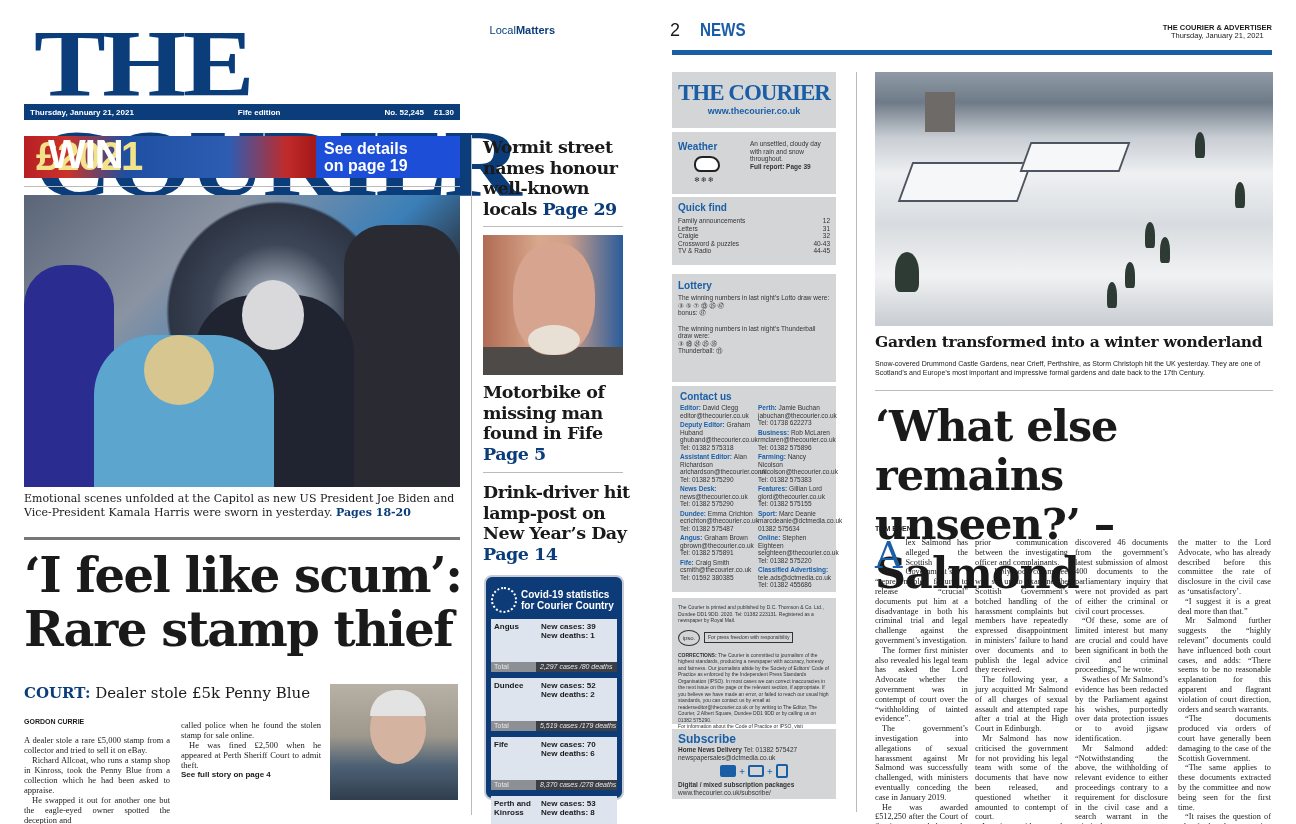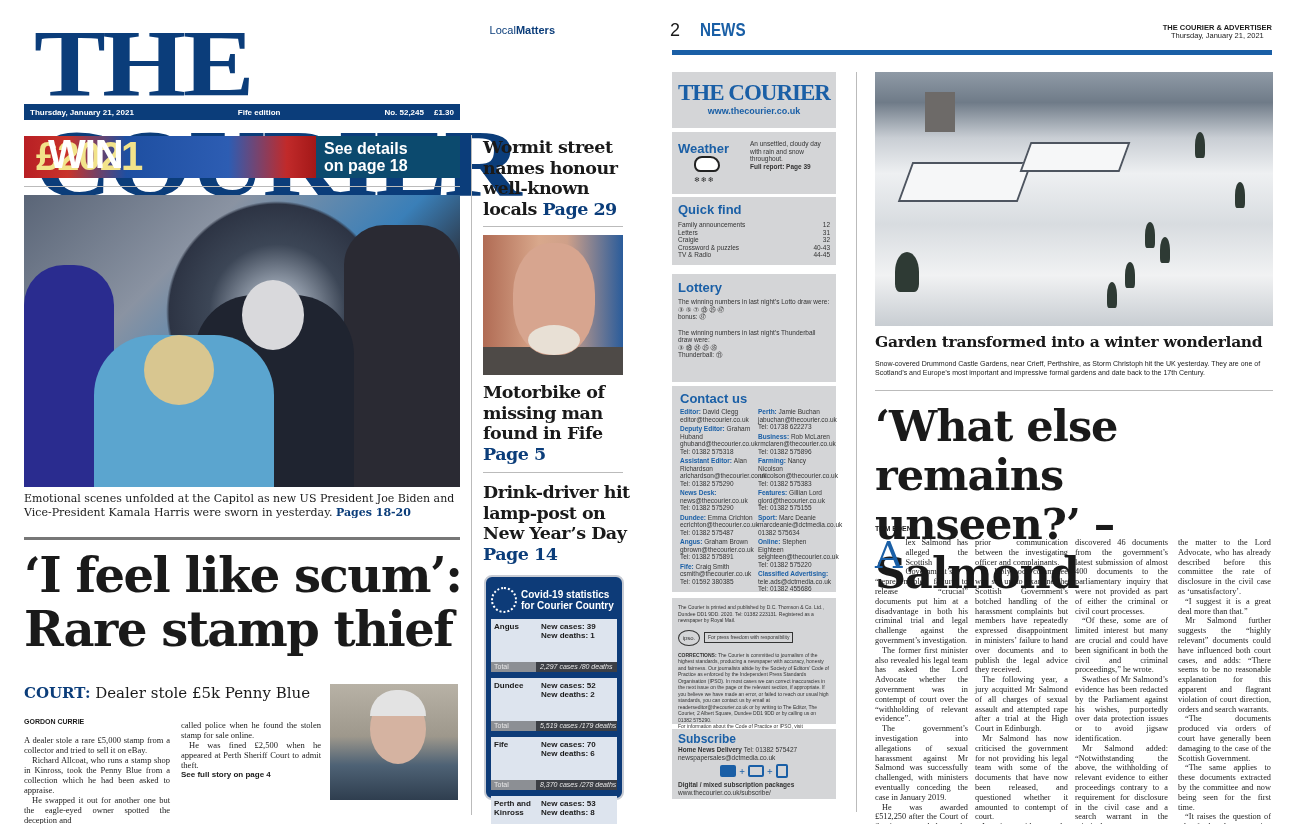--- a/index.html
+++ b/index.html
@@ -10,21 +10,21 @@
 #masthead{left:30px;top:20px;width:585px;height:84px}
 #masthead .title{position:absolute;left:4px;top:-6px;font-family:"Liberation Serif",serif;font-weight:bold;font-size:96px;letter-spacing:-3px;color:#0b3d7a;line-height:100px;transform:scaleX(1.12);transform-origin:left}
 #masthead .lm{position:absolute;right:60px;top:4px;font-size:11px;color:#0b3d7a;font-family:"Liberation Sans",sans-serif}
 #masthead .lm b{font-weight:bold}
 #datebar{left:24px;top:104px;width:436px;height:16px;background:#0b3d7a;color:#fff;font-family:"Liberation Sans",sans-serif;font-weight:bold;font-size:8px;display:flex;align-items:center;justify-content:space-between;padding:0 6px}
 #datebar .sp{display:flex;gap:10px}
 #win{left:24px;top:136px;width:436px;height:42px;display:flex}
 #win .l{width:292px;height:100%;background:linear-gradient(90deg,#b81f24 0%,#c9332b 15%,#1e4fa1 35%,#2d5db3 70%,#c12a2a 90%,#a31818 100%);position:relative;overflow:hidden}
 #win .l span{position:absolute;left:12px;top:-2px;font-family:"Liberation Sans",sans-serif;font-weight:bold;font-size:40px;color:#fff;letter-spacing:-1px}
 #win .l span em{font-style:normal;color:#f2e38a}
-#win .r{flex:1;background:#0c4a6e;color:#fff;font-family:"Liberation Sans",sans-serif;font-weight:bold;font-size:16px;line-height:17px;padding:4px 8px}
+#win .r{flex:1;background:#1d4ed8;color:#fff;font-family:"Liberation Sans",sans-serif;font-weight:bold;font-size:16px;line-height:17px;padding:4px 8px}
 #hr1{left:24px;top:186px;width:436px;height:1px;background:#bbb}
 #mainphoto{left:24px;top:195px;width:436px;height:292px;background:radial-gradient(circle at 58% 40%,#cdd3dc 0,#8d97a5 10%,#3c4656 22%,#2d3444 35%,transparent 36%),linear-gradient(135deg,#5a6577 0%,#8a93a2 30%,#3a7fb8 55%,#2b2f3a 70%,#4b5160 100%);overflow:hidden}
 #mainphoto .p1{position:absolute;left:0;top:70px;width:90px;height:222px;background:#2a2c8f;border-radius:40px 40px 0 0}
 #mainphoto .p2{position:absolute;left:70px;top:140px;width:180px;height:152px;background:#5ba5cf;border-radius:60px 60px 0 0}
 #mainphoto .p3{position:absolute;left:170px;top:100px;width:160px;height:192px;background:#1f2430;border-radius:60px 60px 0 0}
 #mainphoto .p4{position:absolute;left:320px;top:30px;width:116px;height:262px;background:#2a2a33;border-radius:40px 40px 0 0}
 #mainphoto .h1{position:absolute;left:218px;top:85px;width:62px;height:70px;background:#d9d9dc;border-radius:50%}
 #mainphoto .h2{position:absolute;left:120px;top:140px;width:70px;height:70px;background:#d8c690;border-radius:50%}
 #caption{left:24px;top:492px;width:436px;font-size:12.5px;line-height:14px;font-family:"DejaVu Serif",serif;font-size:11px}
 #caption b{color:#0b3d7a}
@@ -70,21 +70,21 @@
 
 #pgnum{left:670px;top:20px;font-family:"Liberation Sans",sans-serif;font-size:18px}
 #section{left:700px;top:19px;font-family:"Liberation Sans",sans-serif;font-weight:bold;font-size:19px;color:#1a5fa6;transform:scaleX(0.8);transform-origin:left}
 #pubname{right:24px;top:24px;text-align:center;font-family:"Liberation Sans",sans-serif;font-size:7.5px;line-height:8px}
 #pubname .n{font-weight:bold}
 #bluebar{left:672px;top:50px;width:600px;height:5px;background:#1a5fa6}
 .grey{background:#d4d5d7}
 #logo2{left:672px;top:72px;width:164px;height:56px;text-align:center;padding-top:8px}
 #logo2 .t{font-family:"Liberation Serif",serif;font-weight:bold;font-size:23px;color:#1a5fa6;letter-spacing:-1px}
 #logo2 .u{font-family:"Liberation Sans",sans-serif;font-weight:bold;font-size:9px;color:#1a5fa6}
-.boxh{font-family:"Liberation Sans",sans-serif;font-weight:bold;color:#1a5fa6;font-size:13px}
+.boxh{font-family:"Liberation Sans",sans-serif;font-weight:bold;color:#1a5fa6;font-size:10px}
 .small{font-family:"Liberation Sans",sans-serif;font-size:6.5px;line-height:7.5px;color:#333}
 #weather{left:672px;top:132px;width:164px;height:62px;padding:9px 6px}
 #weather .txt{position:absolute;left:78px;top:8px;width:82px}
 #weather .cloud{position:absolute;left:22px;top:24px;width:26px;height:16px;border:2px solid #222;border-radius:10px 12px 8px 8px;background:#fff}
 #weather .snow{position:absolute;left:22px;top:44px;font-size:7px;letter-spacing:1px}
 #quick{left:672px;top:197px;width:164px;height:68px;padding:5px 6px}
 #quick ul{list-style:none;margin-top:4px}
 #quick li{display:flex;justify-content:space-between}
 #lottery{left:672px;top:274px;width:164px;height:108px;padding:6px 6px}
 #lottery .small{margin-top:3px}
@@ -132,21 +132,21 @@
       <span>£1.30</span>
     </span>
 </div>
 
 <div id="win" class="abs">
   <div class="l">
       <span><span>WIN </span><em>£2021</em></span>
     </div>
   <div class="r">
       <div>See details</div>
-      <div>on page 18</div>
+      <div>on page 19</div>
     </div>
 </div>
 <div id="hr1" class="abs"></div>
 
 <div id="mainphoto" class="abs">
   <div class="p4"></div>
     <div class="p1"></div>
     <div class="p3"></div>
     <div class="p2"></div>
     <div class="h1"></div>
@@ -372,21 +372,21 @@
 <div id="rhr" class="abs"></div>
 
 <div id="rhead" class="abs">
   <div>‘What else remains</div>
   <div>unseen?’ – Salmond</div>
 </div>
 <div id="byline2" class="abs">TOM EDEN</div>
 
 <div class="rcol" style="left:875px">
   <p class="ni"><span class="dropcap">A</span><span>lex Salmond has alleged the Scottish Government’s “reprehensible” failure to release “crucial” documents put him at a disadvantage in both his criminal trial and legal challenge against the government’s investigation.</span></p>
-  <p>The former first minister also revealed his legal team has asked the Lord Advocate whether the government was in contempt of court over the “withholding of relevant evidence”.</p>
+  <p>The former first minister also revealed his legal team has asked the Lord Advocate whether the government was in contempt of court over the “withholding of tainted evidence”.</p>
   <p>The government’s investigation into allegations of sexual harassment against Mr Salmond was successfully challenged, with ministers eventually conceding the case in January 2019.</p>
   <p>He was awarded £512,250 after the Court of Session ruled the investigation was unlawful and “tainted by apparent bias” because of</p>
 </div>
 <div class="rcol" style="left:975px">
   <p class="ni">prior communication between the investigating officer and complainants.</p>
   <p>A Holyrood committee was set up to examine the Scottish Government’s botched handling of the harassment complaints but members have repeatedly expressed disappointment in ministers’ failure to hand over documents and to publish the legal advice they received.</p>
   <p>The following year, a jury acquitted Mr Salmond of all charges of sexual assault and attempted rape after a trial at the High Court in Edinburgh.</p>
   <p>Mr Salmond has now criticised the government for not providing his legal team with some of the documents that have now been released, and questioned whether it amounted to contempt of court.</p>
   <p>In written evidence to the committee, Mr Salmond said his lawyers have</p>
 </div>

